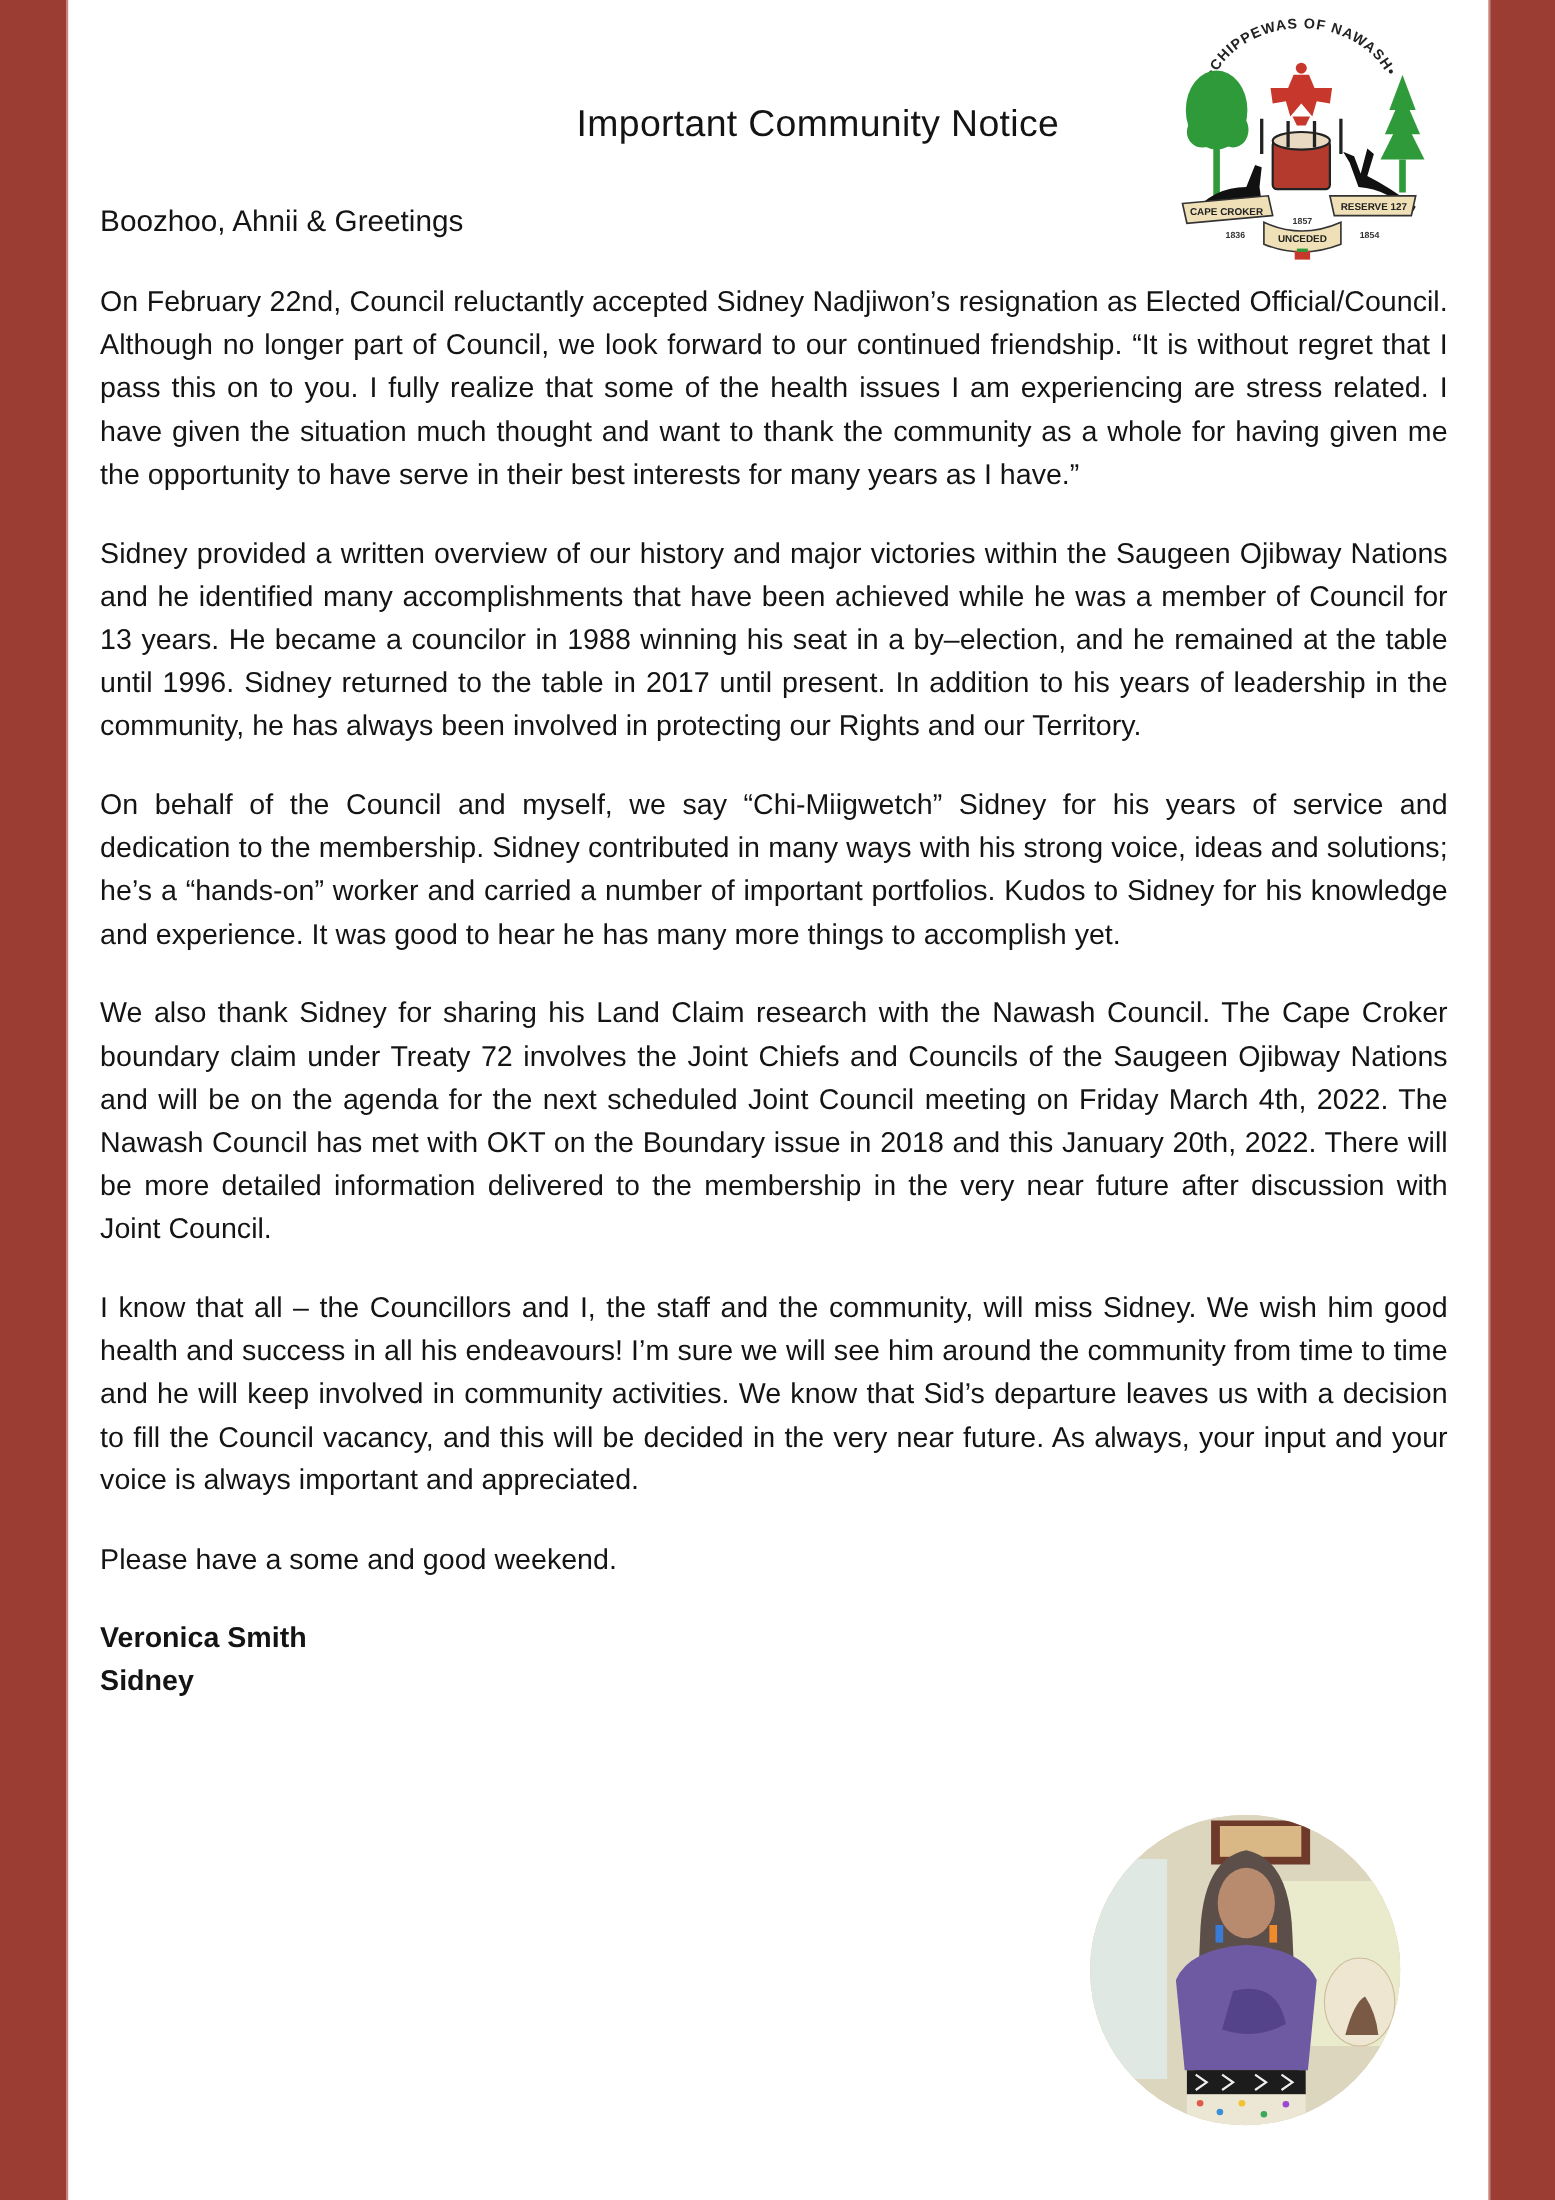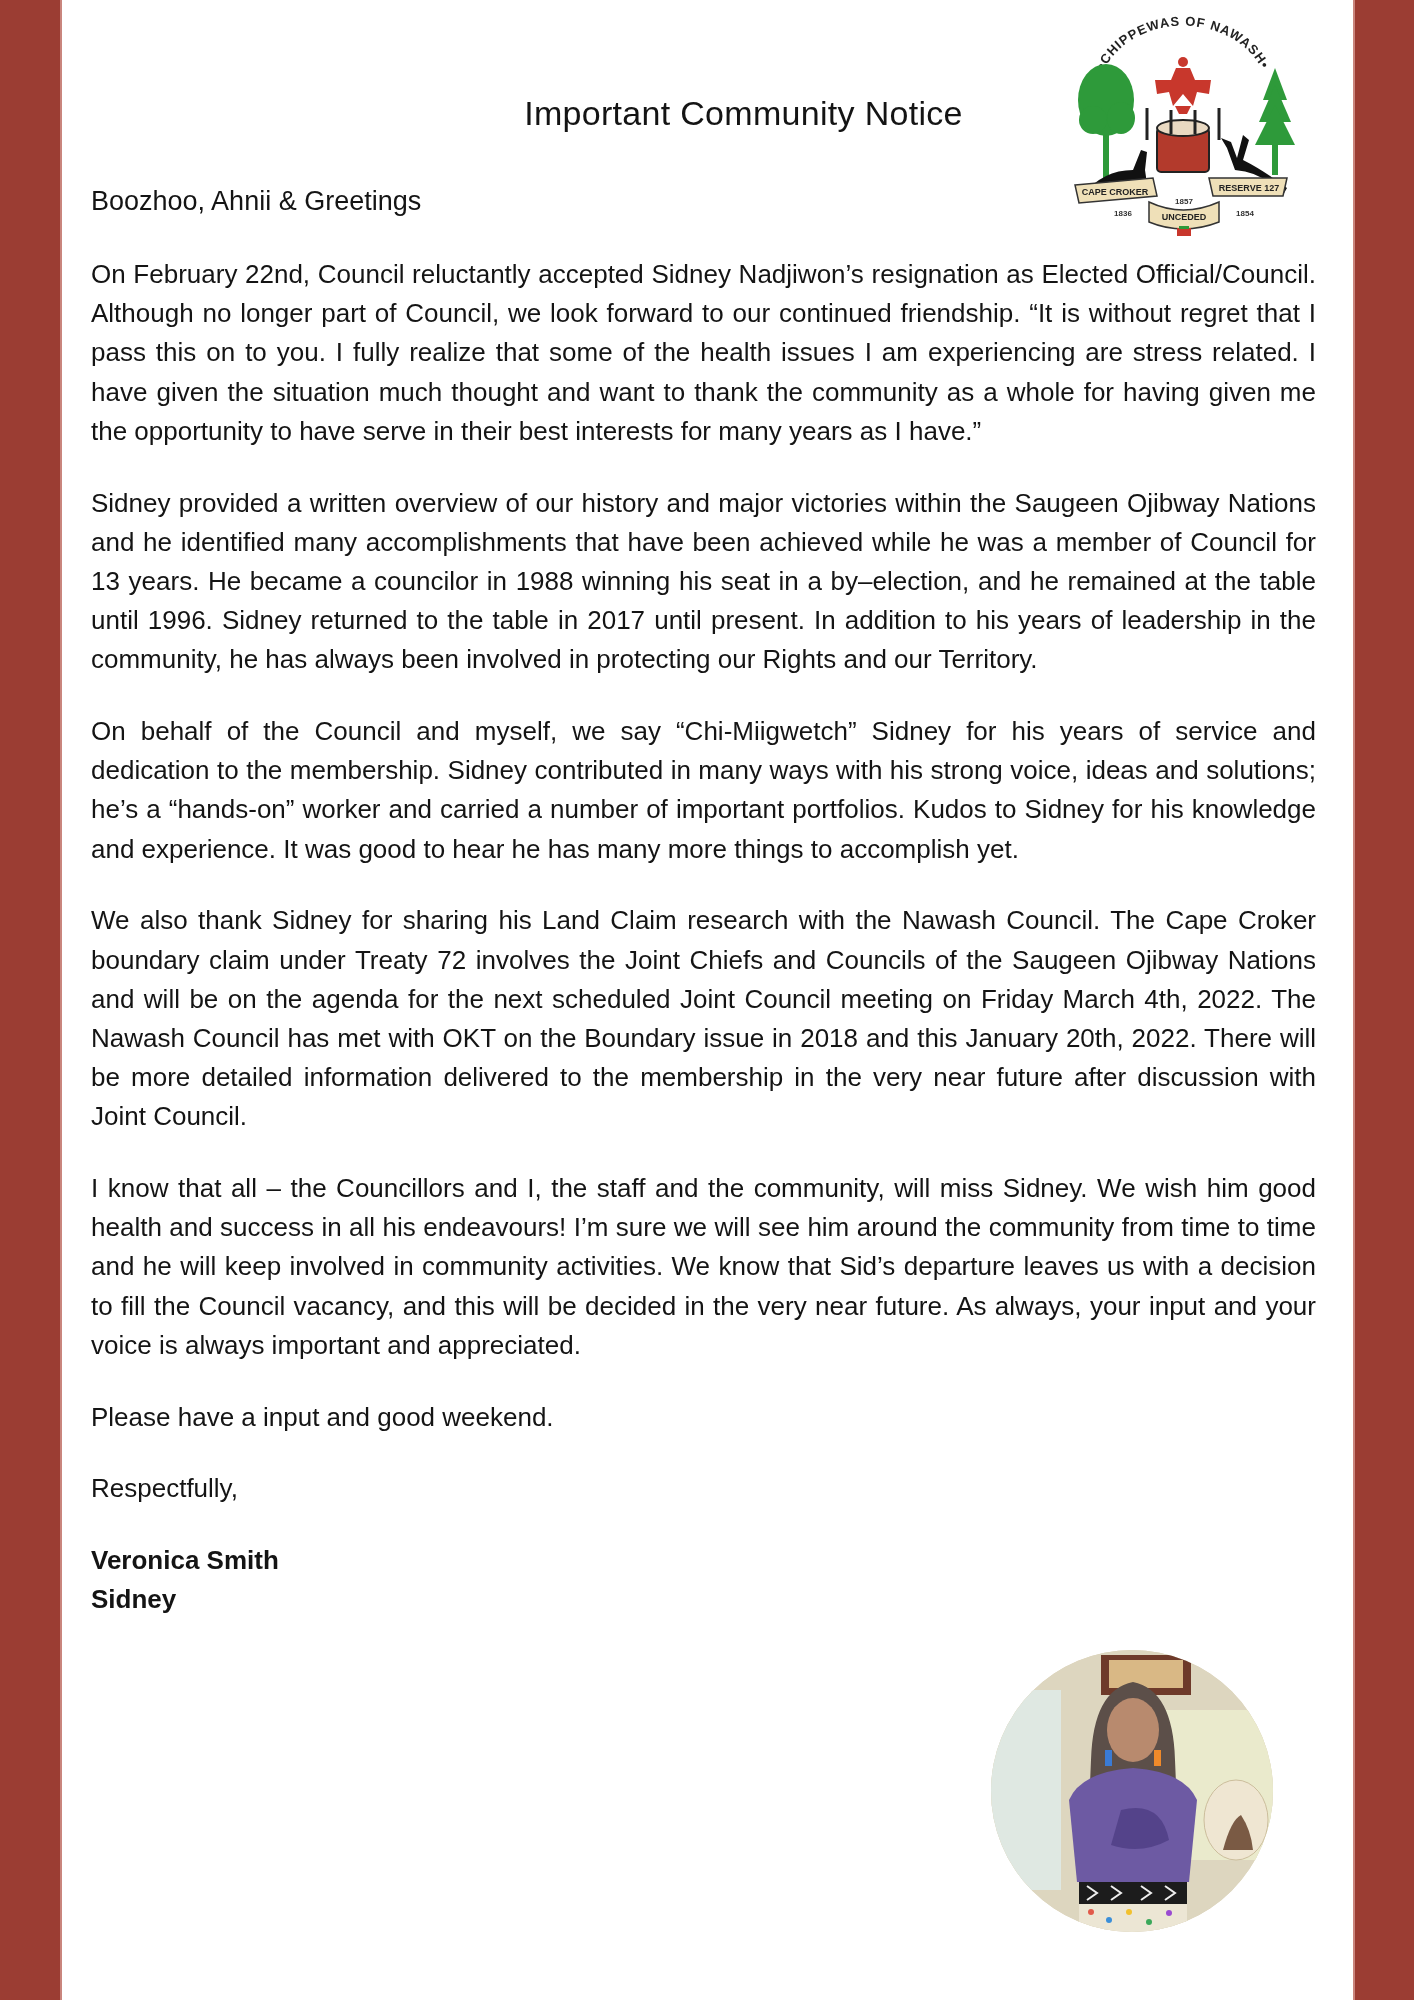--- a/index.html
+++ b/index.html
@@ -109,22 +109,21 @@
 
   <div class="greeting">Boozhoo, Ahnii &amp; Greetings</div>
 
   <div class="body-text">
     <p>On February 22nd, Council reluctantly accepted Sidney Nadjiwon’s resignation as Elected Official/Council. Although no longer part of Council, we look forward to our continued friendship. “It is without regret that I pass this on to you. I fully realize that some of the health issues I am experiencing are stress related. I have given the situation much thought and want to thank the community as a whole for having given me the opportunity to have serve in their best interests for many years as I have.”</p>
     <p>Sidney provided a written overview of our history and major victories within the Saugeen Ojibway Nations and he identified many accomplishments that have been achieved while he was a member of Council for 13 years. He became a councilor in 1988 winning his seat in a by–election, and he remained at the table until 1996. Sidney returned to the table in 2017 until present. In addition to his years of leadership in the community, he has always been involved in protecting our Rights and our Territory.</p>
     <p>On behalf of the Council and myself, we say “Chi-Miigwetch” Sidney for his years of service and dedication to the membership. Sidney contributed in many ways with his strong voice, ideas and solutions; he’s a “hands-on” worker and carried a number of important portfolios. Kudos to Sidney for his knowledge and experience. It was good to hear he has many more things to accomplish yet.</p>
     <p>We also thank Sidney for sharing his Land Claim research with the Nawash Council. The Cape Croker boundary claim under Treaty 72 involves the Joint Chiefs and Councils of the Saugeen Ojibway Nations and will be on the agenda for the next scheduled Joint Council meeting on Friday March 4th, 2022. The Nawash Council has met with OKT on the Boundary issue in 2018 and this January 20th, 2022. There will be more detailed information delivered to the membership in the very near future after discussion with Joint Council.</p>
     <p>I know that all – the Councillors and I, the staff and the community, will miss Sidney. We wish him good health and success in all his endeavours! I’m sure we will see him around the community from time to time and he will keep involved in community activities. We know that Sid’s departure leaves us with a decision to fill the Council vacancy, and this will be decided in the very near future. As always, your input and your voice is always important and appreciated.</p>
     <div class="closing">
-      <p>Please have a input and good weekend.</p>
-      <p>Respectfully,</p>
+      <p>Please have a some and good weekend.</p>
       <div>
         <span class="sig-line">Veronica Smith</span>
         <span class="sig-line">Sidney</span>
       </div>
     </div>
   </div>
 
   <div class="portrait">
     <svg width="282" height="282" viewBox="0 0 282 282">
       <rect x="0" y="0" width="282" height="282" fill="#ddd6bf"></rect>

